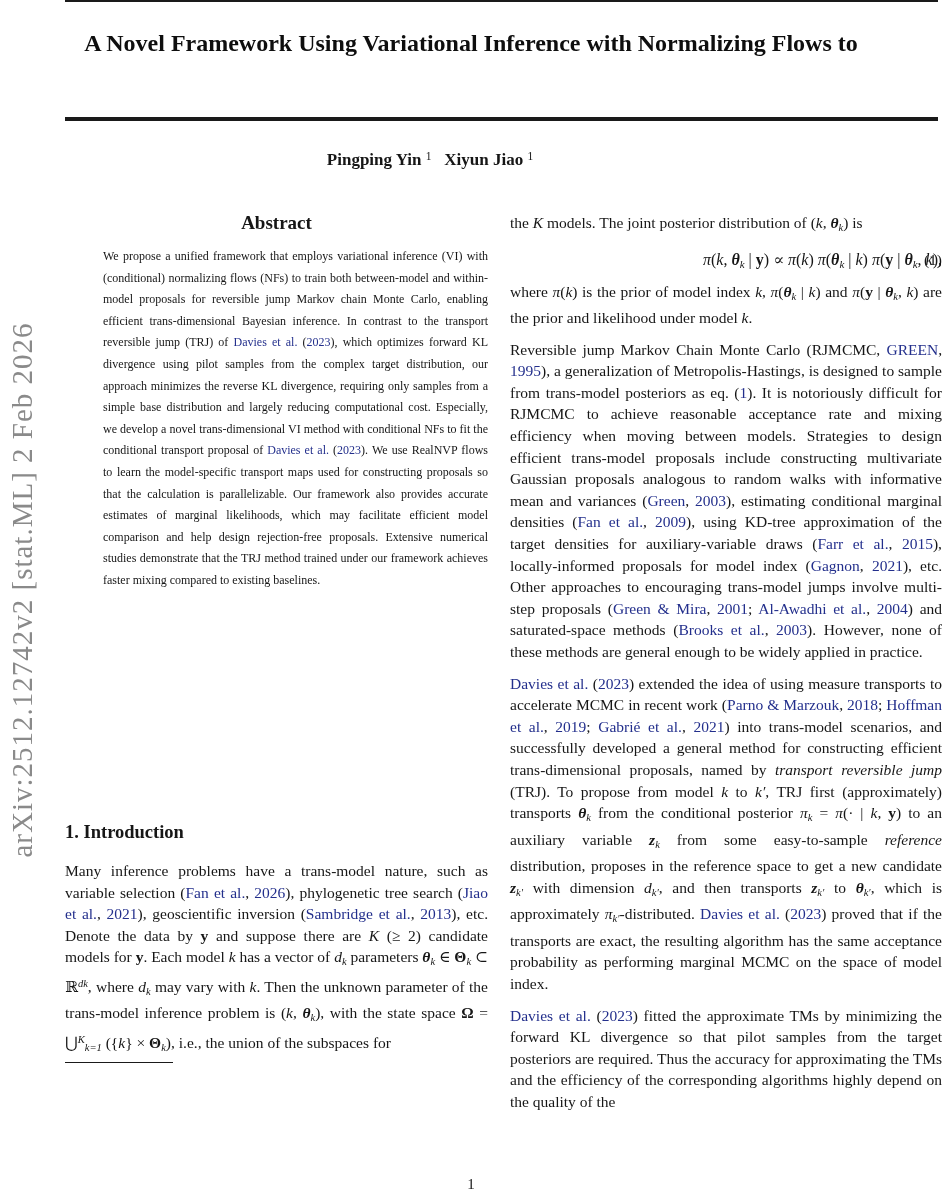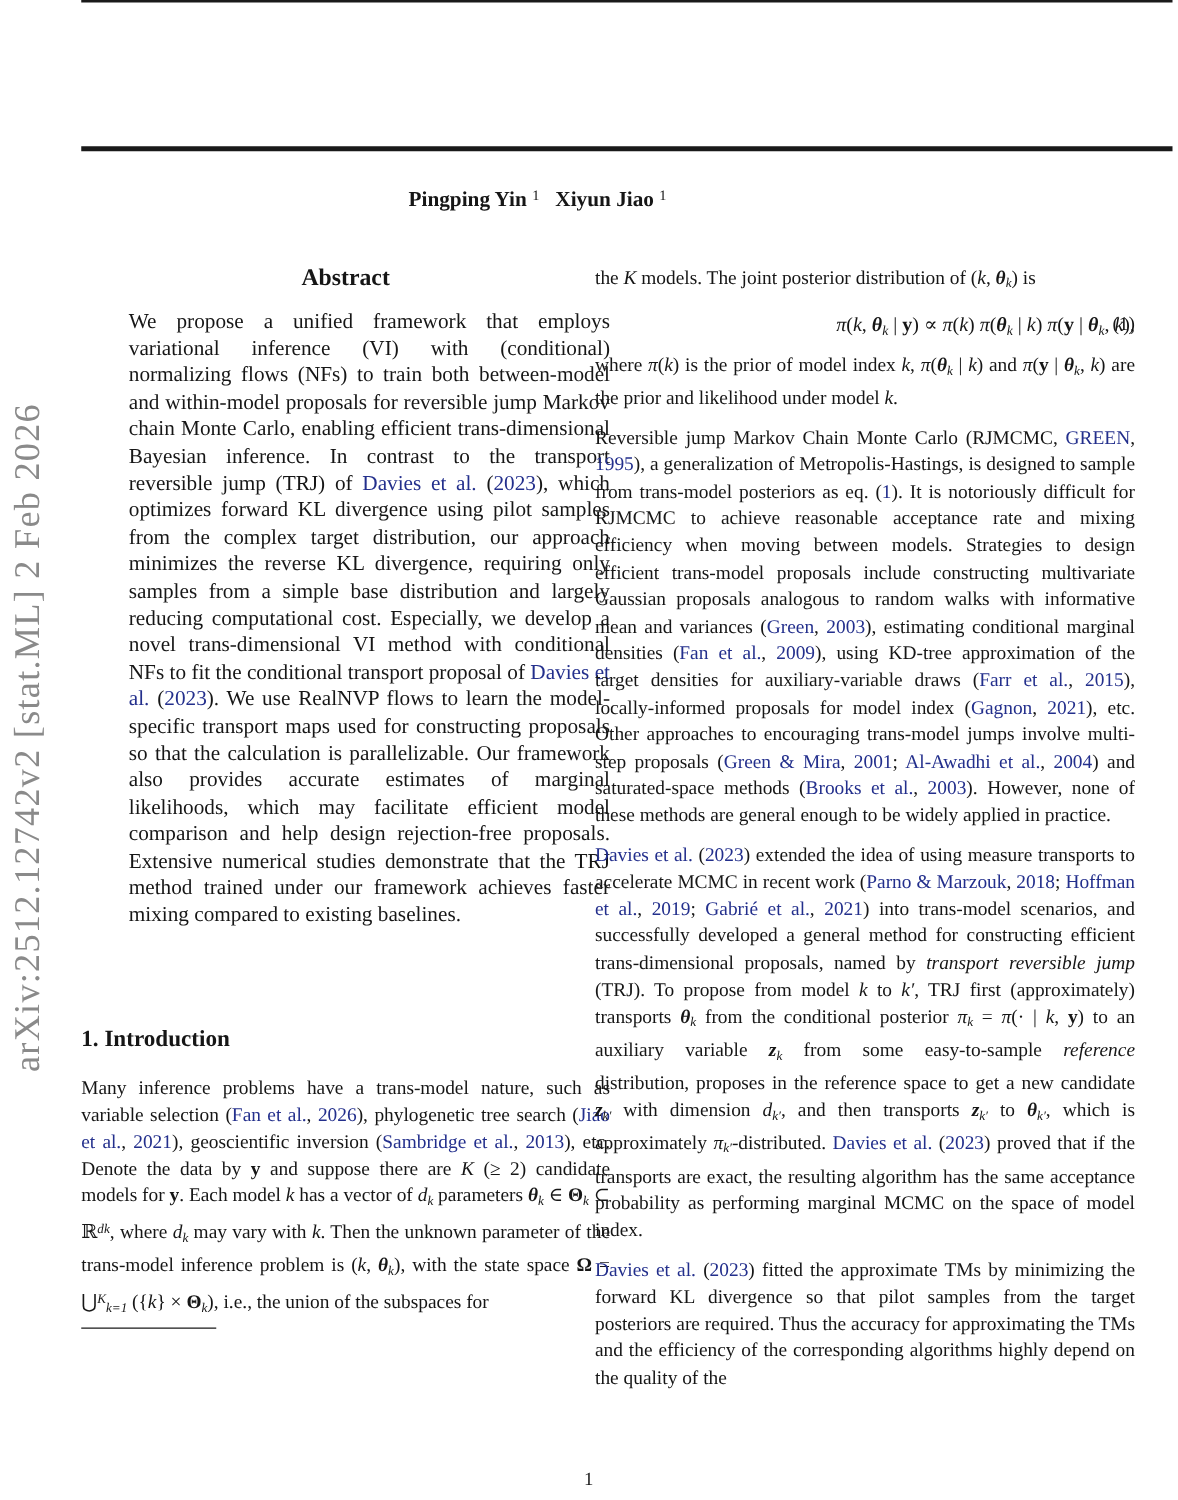--- a/index.html
+++ b/index.html
@@ -30,28 +30,28 @@
   }
 
   .watermark{
     position:absolute;top:950px;left:6px;width:720px;
     transform:rotate(-90deg);transform-origin:0 0;
     text-align:center;font-size:29px;letter-spacing:1px;
     color:var(--watermark);white-space:nowrap;
   }
 
   .col-left{position:absolute;left:65px;top:212px;width:423px;}
-  .col-right{position:absolute;left:476px;top:212px;width:432px;}
+  .col-right{position:absolute;left:510px;top:212px;width:432px;}
 
   .abstract-heading{
     text-align:center;font-weight:bold;font-size:19px;margin:0 0 12px 0;
   }
   .abstract-body{
     padding-left:38px;
-    font-size:17px;line-height:21.6px;text-align:justify;
+    font-size:12px;line-height:21.6px;text-align:justify;
   }
 
   .intro-heading{
     position:absolute;top:610px;left:0;width:423px;
     font-weight:bold;font-size:18.5px;
   }
   .intro-body{
     position:absolute;top:648px;left:0;width:423px;
     font-size:15.5px;line-height:21.6px;text-align:justify;
   }
@@ -93,20 +93,21 @@
   .r-sup{font-size:0.68em;vertical-align:0.45em;}
 </style>
 </head>
 <body>
 
 <div class="page">
 
   <div class="rule-top"></div>
 
   <div class="title">
+    <div>A Novel Framework Using Variational Inference with Normalizing Flows to</div>
   </div>
 
   <div class="rule-title"></div>
 
   <div class="authors"><span class="r-b">Pingping Yin</span><span> </span><span class="r-sup">1</span><span>&nbsp;&nbsp;&nbsp;</span><span class="r-b">Xiyun Jiao</span><span> </span><span class="r-sup">1</span></div>
 
   <div class="watermark">arXiv:2512.12742v2  [stat.ML]  2 Feb 2026</div>
 
   <div class="col-left">
     <div class="abstract-heading">Abstract</div>

